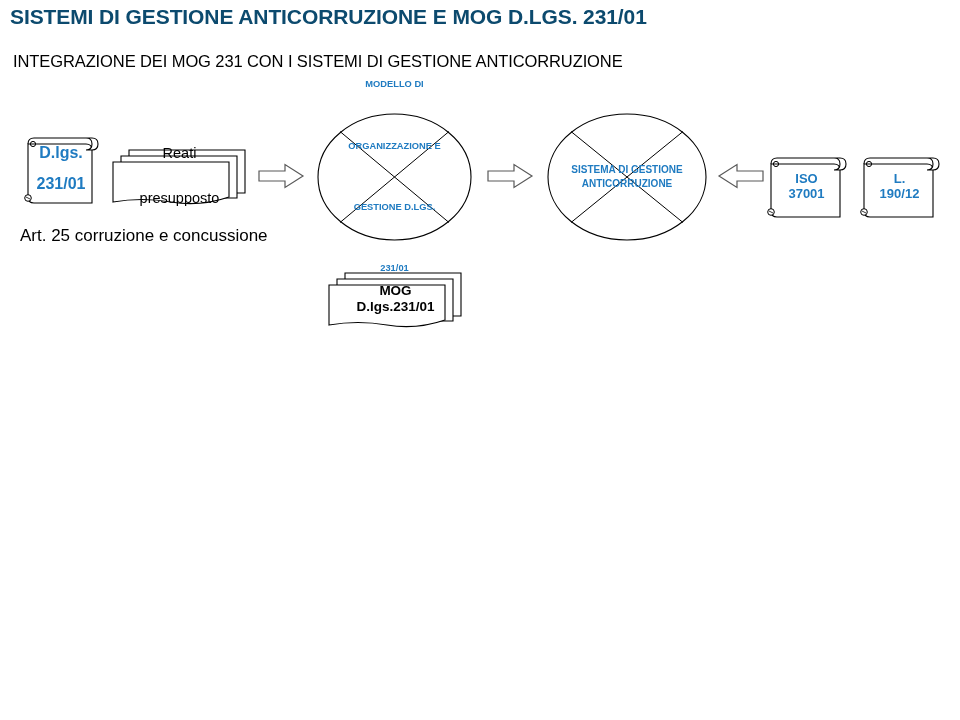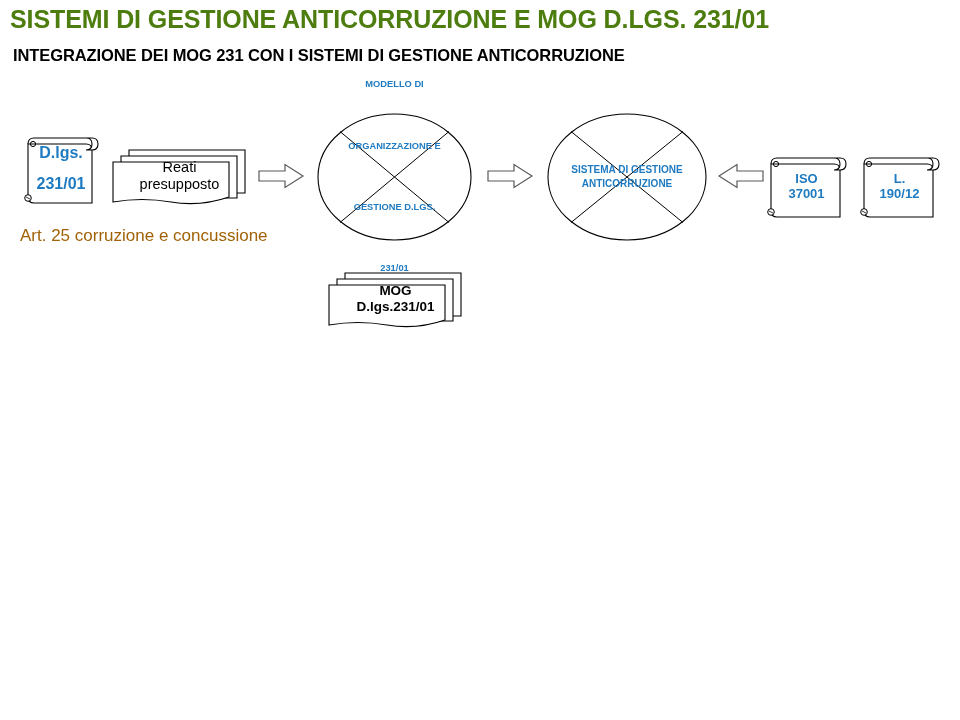--- a/index.html
+++ b/index.html
@@ -21,43 +21,43 @@
     left: 0; top: 0;
     width: 960px;
     height: 720px;
   }
 
   
   .title {
     position: absolute;
     left: 10px;
     top: 5px;
-    font-size: 25px;
+    font-size: 21px;
     font-weight: bold;
-    color: #4d7c0f;
+    color: #0c4a6e;
     letter-spacing: -0.1px;
     white-space: nowrap;
   }
   .subtitle {
     position: absolute;
     left: 13px;
-    top: 46px;
+    top: 52px;
     font-size: 16.5px;
-    font-weight: bold;
+    font-weight: normal;
     color: #000000;
     letter-spacing: -0.1px;
     white-space: nowrap;
   }
   .caption-art {
     position: absolute;
     left: 20px;
     top: 226px;
     font-size: 17px;
     font-weight: normal;
-    color: #a16207;
+    color: #000000;
     white-space: nowrap;
   }
 
   
   .shape {
     position: absolute;
   }
   .shape svg {
     display: block;
     overflow: visible;
@@ -75,20 +75,21 @@
     pointer-events: none;
     line-height: 1.18;
   }
   .blue-bold {
     color: #1F7BC1;
     font-weight: bold;
   }
   .black-reg {
     color: #000000;
     font-weight: normal;
+    justify-content: space-between;
   }
   .black-bold {
     color: #000000;
     font-weight: bold;
     align-items: center;
   }
 
   
   #scroll-dlgs      { left: 22px;  top: 133px; width: 78px;  height: 72px; }
   #scroll-dlgs .shape-label { font-size: 16px; gap: 12px; }

